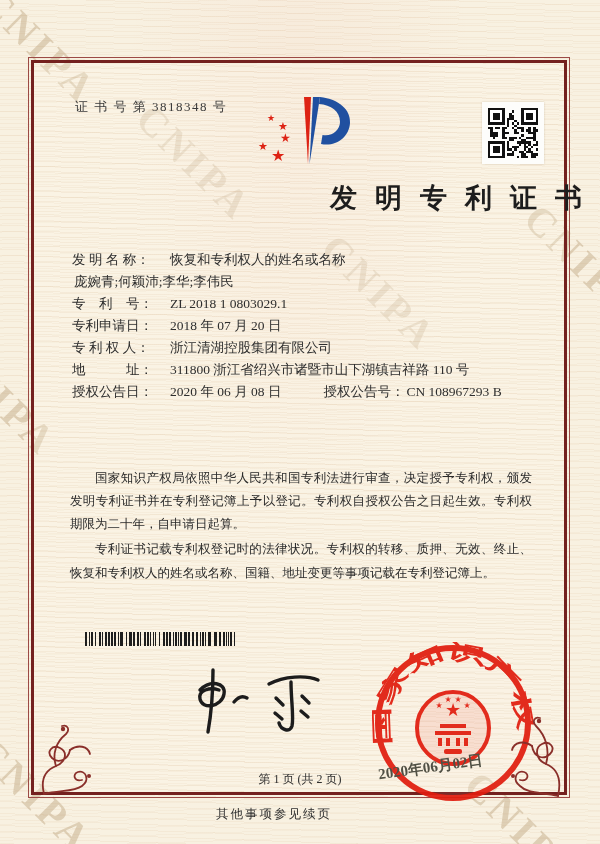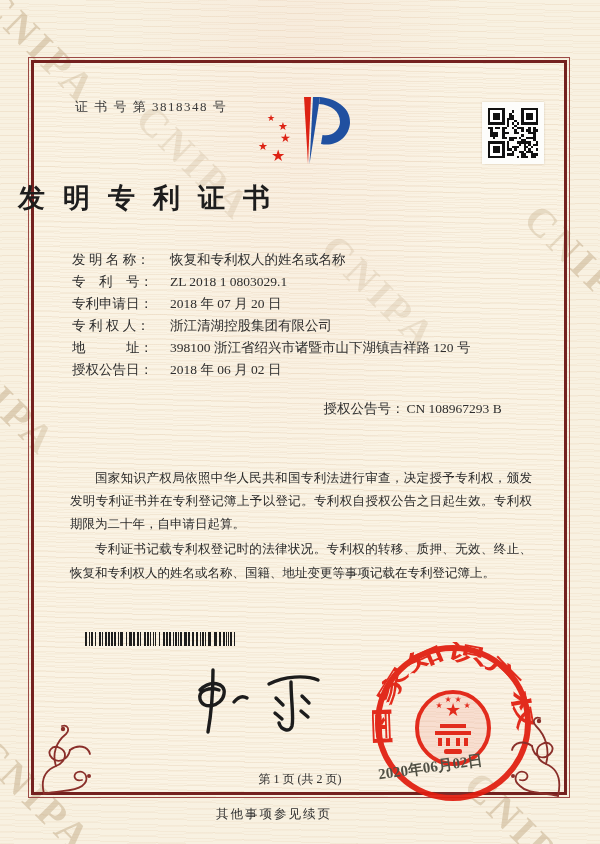--- a/index.html
+++ b/index.html
@@ -34,27 +34,27 @@
     background:
       repeating-linear-gradient(1.5deg, rgba(201,152,104,0.10) 0 1px, transparent 1px 5px),
       rgba(255,251,240,0.25);
   }
   .content{position:absolute;inset:0;z-index:3;}
   .cert-no{position:absolute;left:75px;top:98px;font-size:13px;letter-spacing:1.5px;color:#3a3a3a;}
   .logo{position:absolute;left:243px;top:92px;width:114px;height:82px;}
   .logo .star{position:absolute;color:#dd2314;line-height:1;}
   .qr-box{position:absolute;left:482px;top:102px;width:62px;height:62px;background:#fdfdfb;
     display:flex;align-items:center;justify-content:center;box-shadow:0 0 2px rgba(120,90,60,.25);}
-  .title{position:absolute;left:0;top:180px;width:600px;text-align:left;
+  .title{position:absolute;left:0;top:180px;width:600px;text-align:right;
     font-size:27px;font-weight:bold;letter-spacing:18px;text-indent:18px;color:#1d1d1d;}
   .rows{position:absolute;left:72px;top:249px;width:470px;display:flex;flex-direction:column;}
   .row{display:flex;font-size:13.5px;color:#2e2e2e;line-height:22px;white-space:nowrap;}
   .lbl{display:inline-block;min-width:96px;}
   .val{margin-left:2px;}
-  .grant-pair{margin-left:42px;display:flex;margin-top:39px;}
+  .grant-pair{margin-left:42px;display:flex;}
   .paras{position:absolute;left:70px;top:467px;width:462px;font-size:12.5px;line-height:1.85;
     color:#2b2b2b;text-align:justify;}
   .paras p{margin:0 0 2px 0;text-indent:2em;}
   .barcode{position:absolute;left:85px;top:632px;width:156px;height:14px;}
   .signer{position:absolute;left:90px;top:687px;font-size:14px;color:#2d2d2d;line-height:27px;letter-spacing:4px;}
   .signature{position:absolute;left:172px;top:660px;}
   .seal{position:absolute;left:372px;top:642px;width:162px;height:162px;z-index:5;opacity:.93;}
   .ornament{position:absolute;z-index:4;}
   .page-ind{position:absolute;left:0;top:771px;width:600px;text-align:center;font-size:12px;color:#2e2e2e;}
   .bottom-note{position:absolute;left:0;top:806px;width:548px;text-align:center;font-size:12.5px;color:#2e2e2e;letter-spacing:2px;}
@@ -243,40 +243,41 @@
     </div>
 
     <div class="title">发明专利证书</div>
 
     <div class="rows">
       <div class="row">
         <span class="lbl">发 明 名 称：</span>
         <span class="val">恢复和专利权人的姓名或名称</span>
       </div>
       <div class="row">
+        <span class="val">庞婉青;何颖沛;李华;李伟民</span>
       </div>
       <div class="row">
         <span class="lbl">专　利　号：</span>
         <span class="val">ZL 2018 1 0803029.1</span>
       </div>
       <div class="row">
         <span class="lbl">专利申请日：</span>
         <span class="val">2018 年 07 月 20 日</span>
       </div>
       <div class="row">
         <span class="lbl">专 利 权 人：</span>
         <span class="val">浙江清湖控股集团有限公司</span>
       </div>
       <div class="row">
         <span class="lbl">地　　　址：</span>
-        <span class="val">398100 浙江省绍兴市诸暨市山下湖镇吉祥路 120 号</span>
+        <span class="val">311800 浙江省绍兴市诸暨市山下湖镇吉祥路 110 号</span>
       </div>
       <div class="row">
         <span class="lbl">授权公告日：</span>
-        <span class="val">2018 年 06 月 02 日</span>
+        <span class="val">2020 年 06 月 08 日</span>
         <span class="grant-pair">
           <span>授权公告号：</span>
           <span class="val">CN 108967293 B</span>
         </span>
       </div>
     </div>
 
     <div class="paras">
       <p>国家知识产权局依照中华人民共和国专利法进行审查，决定授予专利权，颁发发明专利证书并在专利登记簿上予以登记。专利权自授权公告之日起生效。专利权期限为二十年，自申请日起算。</p>
       <p>专利证书记载专利权登记时的法律状况。专利权的转移、质押、无效、终止、恢复和专利权人的姓名或名称、国籍、地址变更等事项记载在专利登记簿上。</p>

